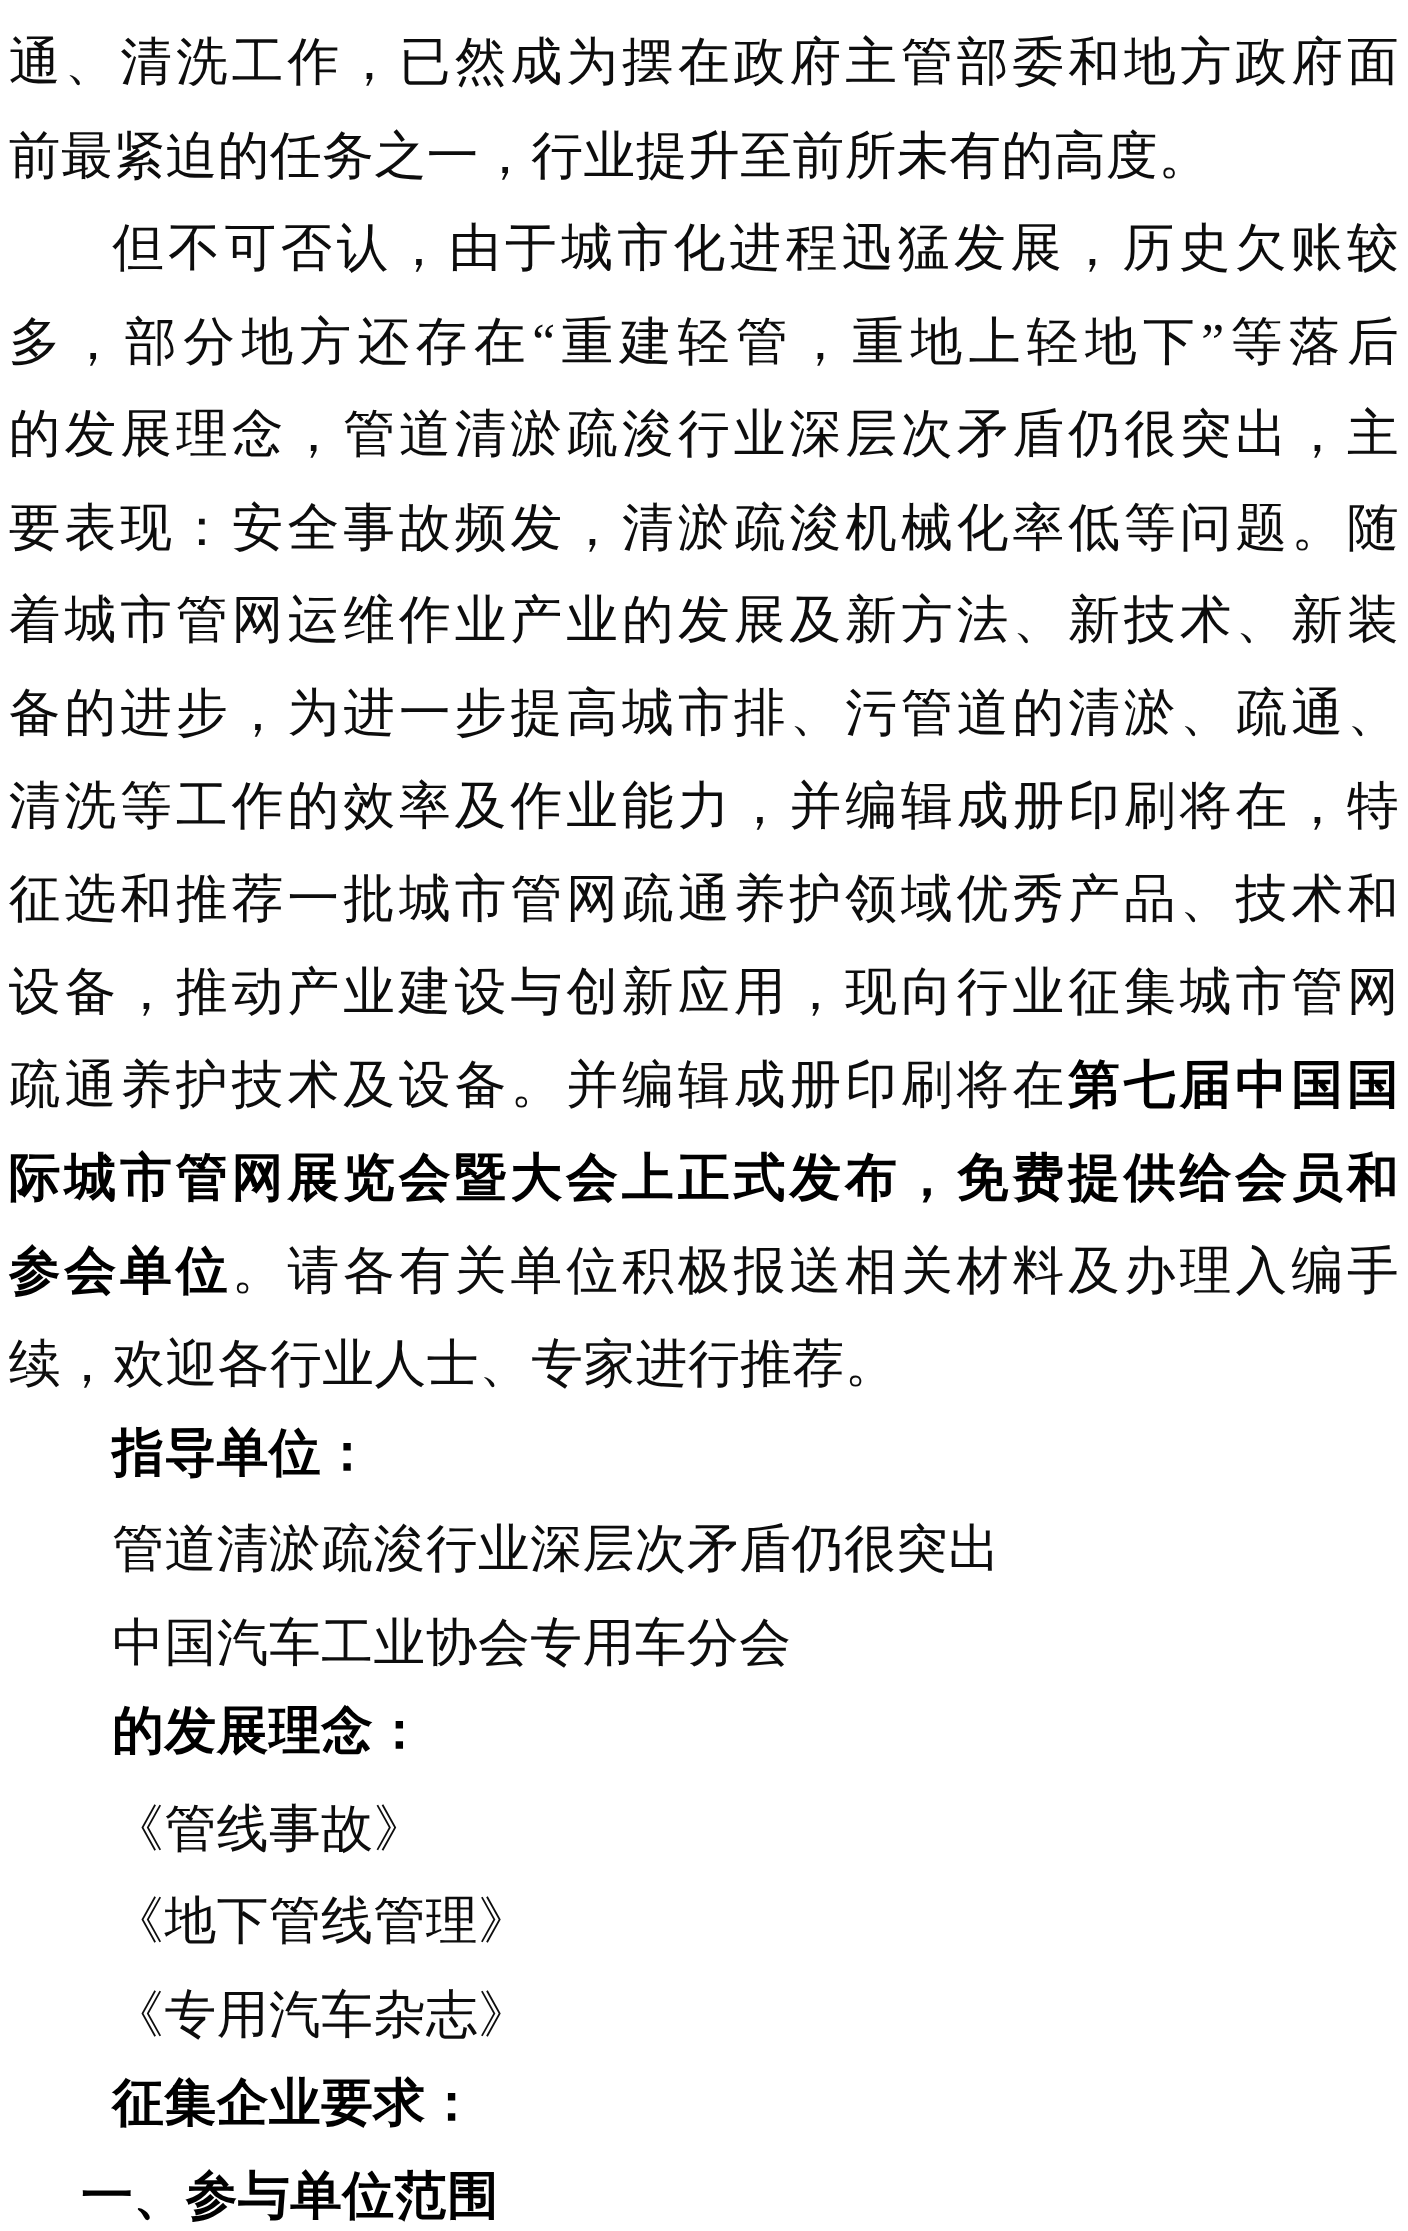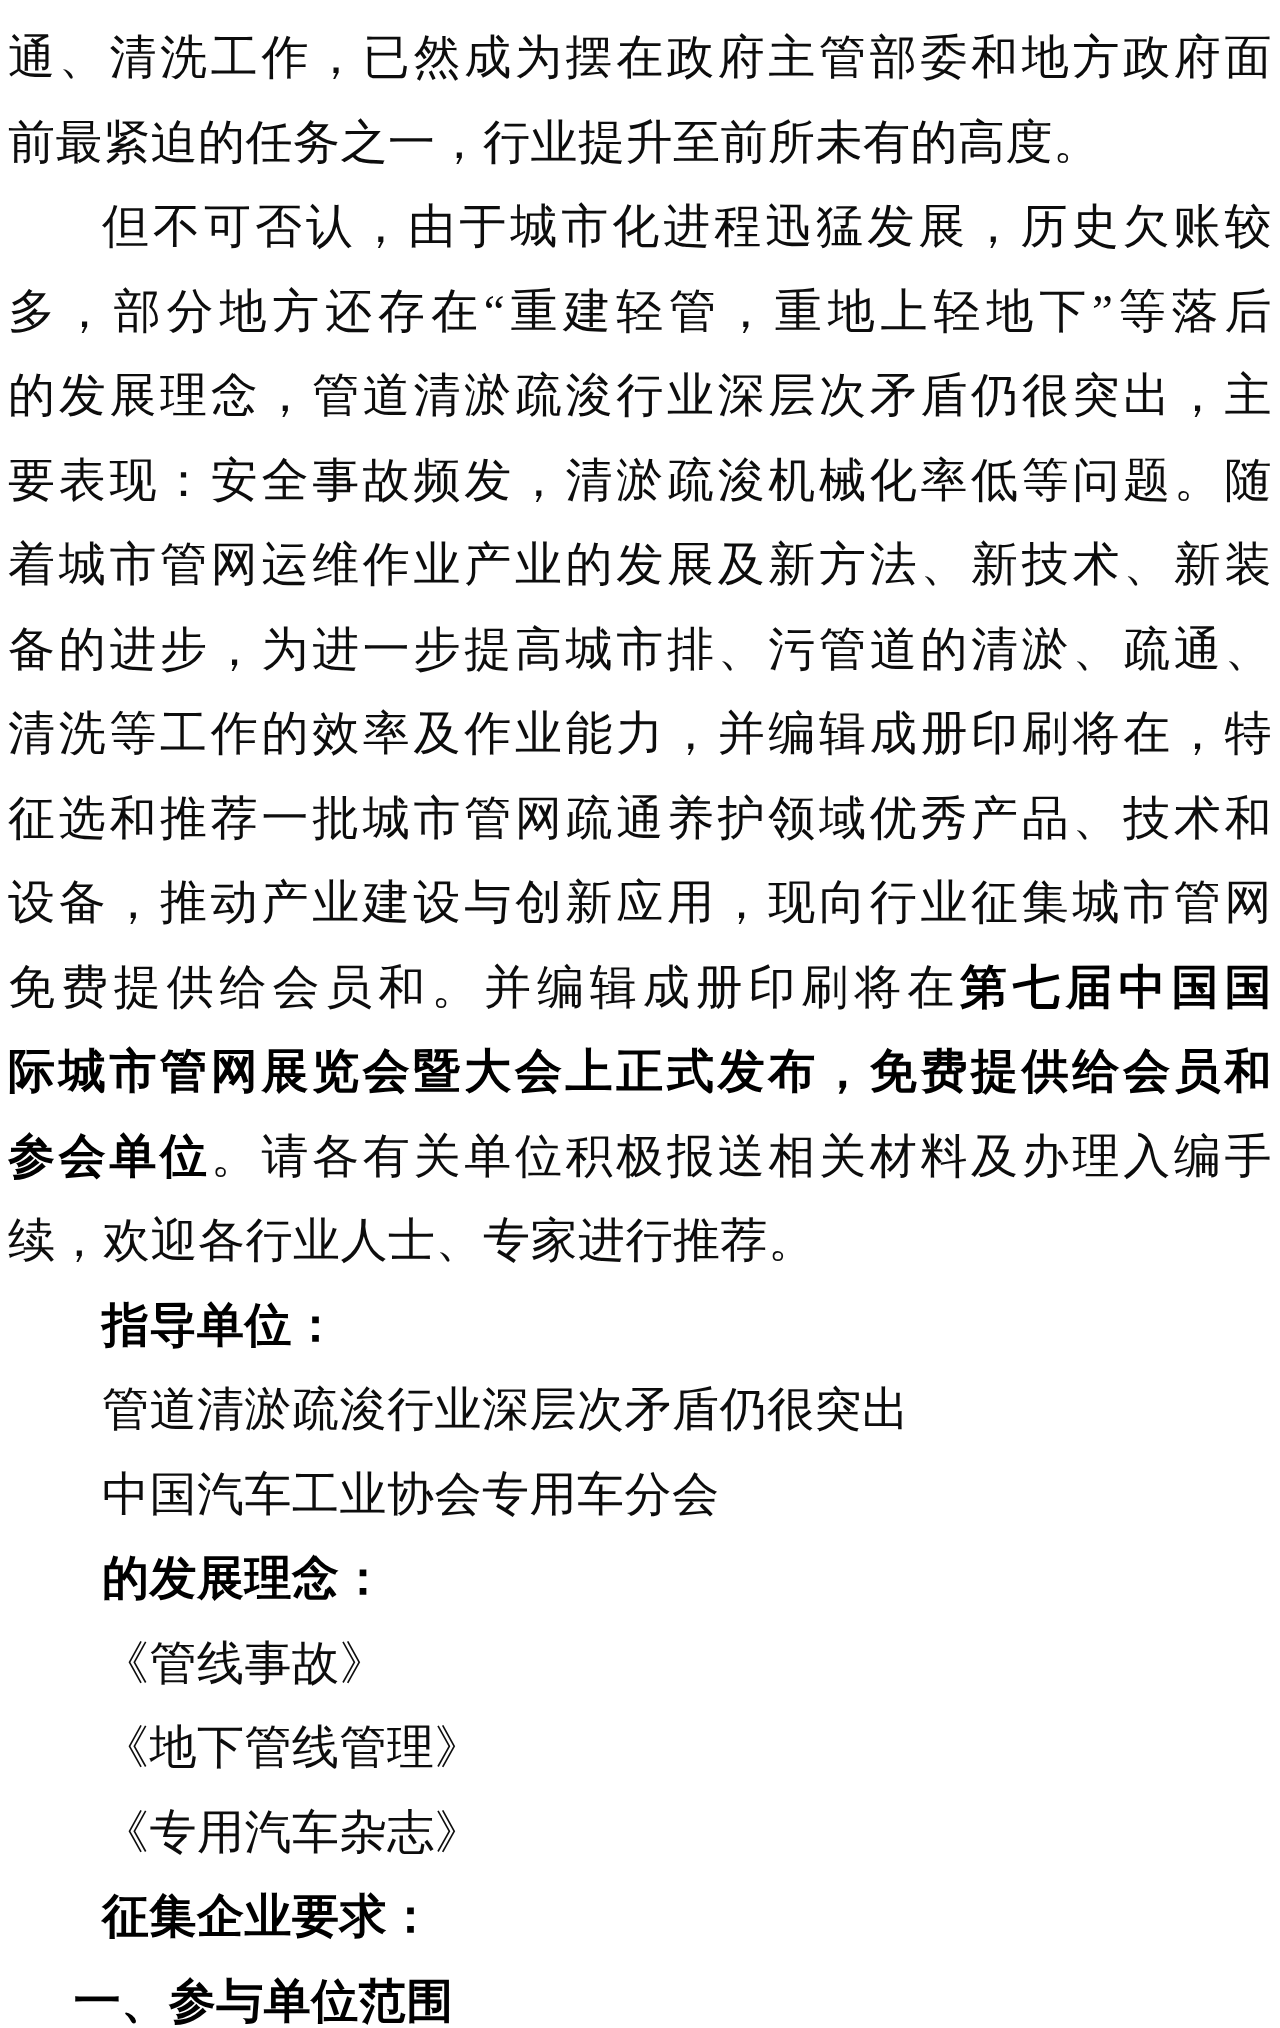--- a/index.html
+++ b/index.html
@@ -29,21 +29,21 @@
     height: 84.5px;
     line-height: 84.5px;
     overflow: hidden;
     text-align: left;
   }
   .line.justify {
     text-align: justify;
     text-align-last: justify;
   }
   .line.heading {
-    font-family: Liberation Serif, serif;
+    font-family: Liberation Mono, monospace;
     font-weight: 700;
     color: #000000;
   }
   .bold {
     font-family: Liberation Mono, monospace;
     font-weight: 700;
     color: #000000;
   }
 </style>
 </head>
@@ -55,21 +55,21 @@
       <div class="line"><span>前最紧迫的任务之一，行业提升至前所未有的高度。</span></div>
       <div class="line justify" style="text-indent: 2em;"><span>但不可否认，由于城市化进程迅猛发展，历史欠账较</span></div>
       <div class="line justify"><span>多，部分地方还存在“重建轻管，重地上轻地下”等落后</span></div>
       <div class="line justify"><span>的发展理念，管道清淤疏浚行业深层次矛盾仍很突出，主</span></div>
       <div class="line justify"><span>要表现：安全事故频发，清淤疏浚机械化率低等问题。随</span></div>
       <div class="line justify"><span>着城市管网运维作业产业的发展及新方法、新技术、新装</span></div>
       <div class="line justify"><span>备的进步，为进一步提高城市排、污管道的清淤、疏通、</span></div>
       <div class="line justify"><span>清洗等工作的效率及作业能力，并编辑成册印刷将在，特</span></div>
       <div class="line justify"><span>征选和推荐一批城市管网疏通养护领域优秀产品、技术和</span></div>
       <div class="line justify"><span>设备，推动产业建设与创新应用，现向行业征集城市管网</span></div>
-      <div class="line justify"><span>免费提供给会员和。并编辑成册印刷将在</span><span class="bold">第七届中国国</span></div>
+      <div class="line justify"><span>疏通养护技术及设备。并编辑成册印刷将在</span><span class="bold">第七届中国国</span></div>
       <div class="line justify"><span class="bold">际城市管网展览会暨大会上正式发布，免费提供给会员和</span></div>
       <div class="line justify"><span class="bold">参会单位</span><span>。请各有关单位积极报送相关材料及办理入编手</span></div>
       <div class="line"><span>续，欢迎各行业人士、专家进行推荐。</span></div>
       <div class="line heading" style="text-indent: 2em;"><span>指导单位：</span></div>
       <div class="line" style="text-indent: 2em;"><span>管道清淤疏浚行业深层次矛盾仍很突出</span></div>
       <div class="line" style="text-indent: 2em;"><span>中国汽车工业协会专用车分会</span></div>
       <div class="line heading" style="text-indent: 2em;"><span>的发展理念：</span></div>
       <div class="line" style="text-indent: 2em;"><span>《管线事故》</span></div>
       <div class="line" style="text-indent: 2em;"><span>《地下管线管理》</span></div>
       <div class="line" style="text-indent: 2em;"><span>《专用汽车杂志》</span></div>

